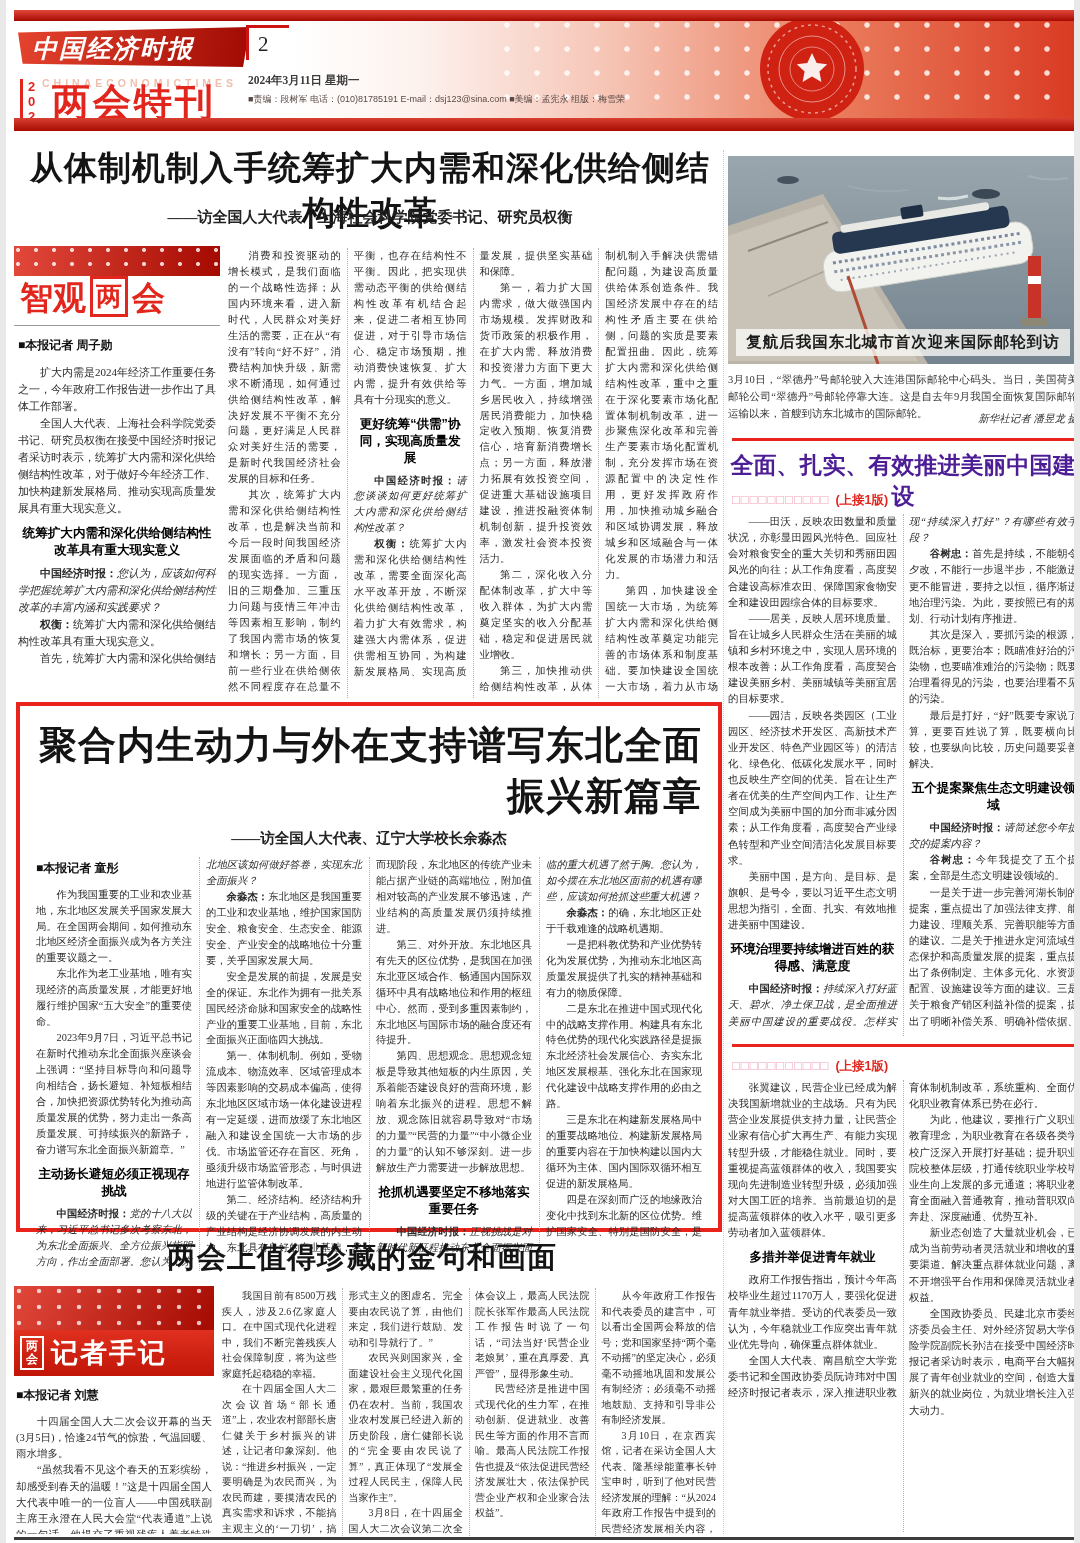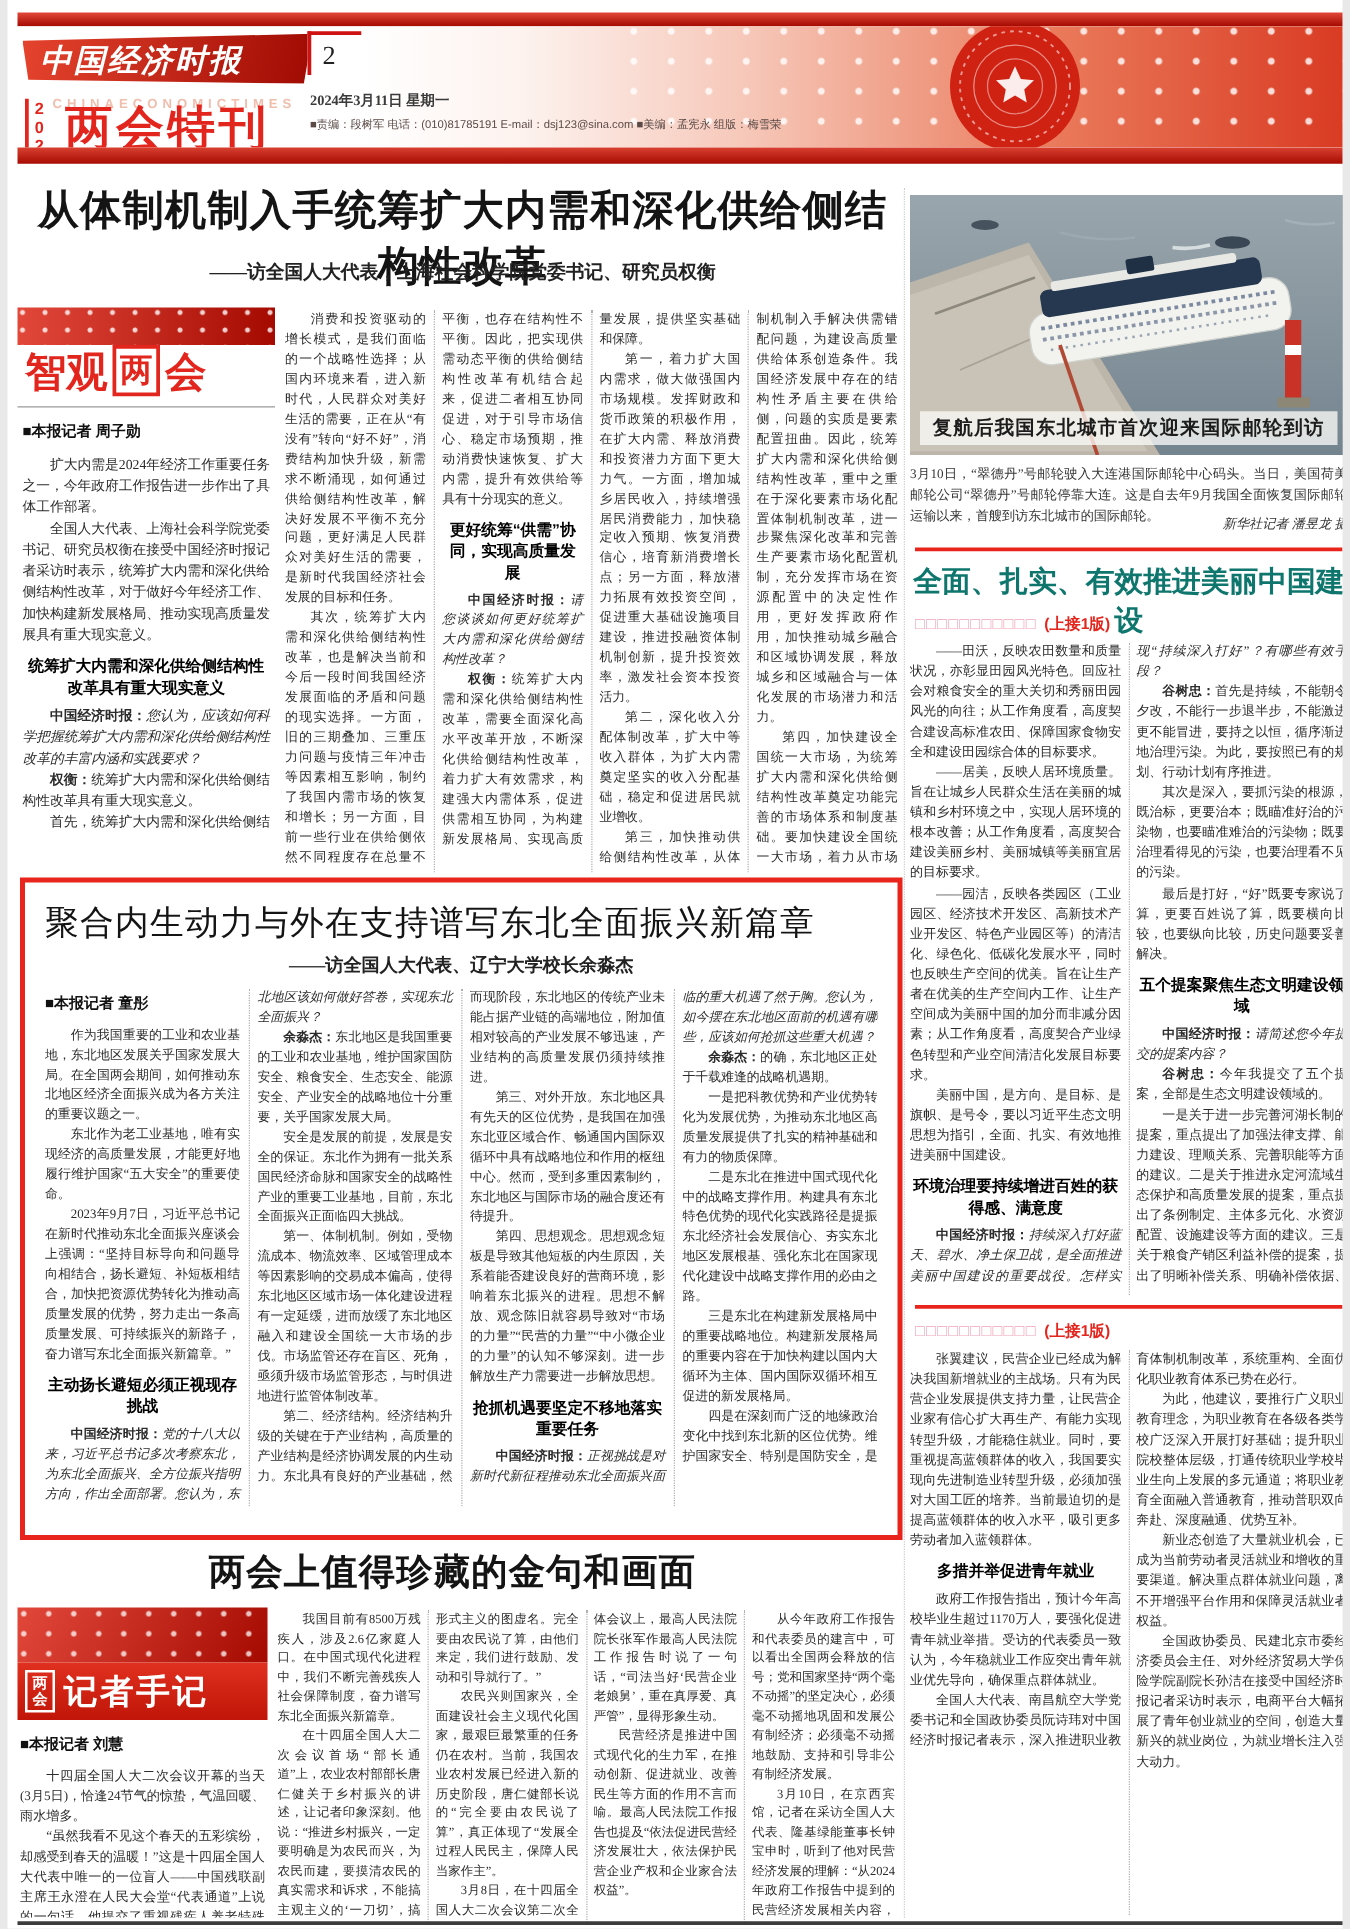--- a/index.html
+++ b/index.html
@@ -55,21 +55,21 @@
   .zg-row{padding:0 6px 4px;border-bottom:1px solid #9a9a9a;}
   .zg-a,.zg-c{font-family:"Liberation Sans",sans-serif;font-weight:bold;font-size:33px;color:#e3261d;}
   .zg-b{display:inline-block;border:3px solid #e3261d;color:#e3261d;font-weight:bold;
         font-family:"Liberation Sans",sans-serif;font-size:26px;padding:0 3px;margin:0 4px;vertical-align:4px;}
   .zg-text{padding:8px 4px 0;font-size:11px;height:330px;overflow:hidden;}
   .lead-cols{position:absolute;left:222px;top:248px;width:490px;height:450px;overflow:hidden;
       column-count:4;column-gap:13px;column-rule:1px dotted #b0b0b0;font-size:10.3px;}
   
   .ne-box{position:absolute;left:10px;top:702px;width:706px;height:530px;box-sizing:border-box;
       border:4px solid #e8241c;background:#fff;padding:6px 16px 10px;}
-  .ne-hl{margin:8px 0 0;text-align:left;font-size:27px;font-weight:normal;color:#141414;letter-spacing:1px;}
+  .ne-hl{margin:8px 0 0;text-align:right;font-size:38px;font-weight:bold;color:#141414;letter-spacing:1px;}
   .ne-deck{text-align:center;font-size:14.5px;font-weight:bold;color:#222;margin:7px 0 9px;}
   .ne-cols{height:414px;overflow:hidden;column-count:4;column-gap:14px;
       column-rule:1px dotted #b0b0b0;font-size:10.3px;}
   
   .gold-hl{position:absolute;left:96px;top:1238px;width:520px;margin:0;text-align:center;
       font-size:29px;font-weight:bold;color:#141414;letter-spacing:1px;}
   .rj-box{position:absolute;left:8px;top:1286px;width:200px;}
   .rj-strip{height:44px;background-image:radial-gradient(circle at 5px 5px,rgba(255,255,255,.75) 1.8px,transparent 2.6px),
       linear-gradient(120deg,#e2483a,#a50a01);background-size:20px 16px,100% 100%;}
   .rj-band{height:46px;background:linear-gradient(#e0301f,#c01508);display:flex;align-items:center;
@@ -84,21 +84,21 @@
   .photo{position:absolute;left:722px;top:156px;width:350px;height:208px;overflow:hidden;background:#86939c;}
   .photo-overlay{position:absolute;left:8px;right:8px;bottom:8px;background:rgba(250,250,246,.78);
       font-family:"Liberation Sans",sans-serif;font-weight:bold;font-size:15.5px;color:#1c1c1c;
       text-align:center;padding:3px 0;letter-spacing:1px;}
   .photo-cap{position:absolute;left:722px;top:372px;width:350px;font-size:10.5px;line-height:1.6;
       text-align:justify;color:#333;}
   .photo-credit{position:absolute;left:722px;top:412px;width:350px;text-align:right;font-size:10.5px;color:#333;font-style:italic;}
   .rrule{position:absolute;left:726px;width:342px;height:3px;background:#e8241c;}
   .r1{top:438px;} .r2{top:1044px;}
   .ra1-hl{position:absolute;left:722px;top:450px;width:350px;margin:0;text-align:center;
-      font-size:23px;font-weight:bold;color:#0f766e;}
+      font-size:23px;font-weight:bold;color:#4c1d95;}
   .cont{position:absolute;left:726px;white-space:nowrap;}
   .c1{top:490px;} .c2{top:1056px;}
   .sq{color:#f0a3b8;font-size:13px;letter-spacing:1px;font-family:"Liberation Sans",sans-serif;}
   .cl{color:#e3261d;font-weight:bold;font-size:12.5px;font-family:"Liberation Sans",sans-serif;margin-left:2px;}
   .ra1-cols{position:absolute;left:722px;top:514px;width:350px;height:522px;overflow:hidden;
       column-count:2;column-gap:12px;column-rule:1px dotted #b0b0b0;font-size:10.4px;}
   .ra2-cols{position:absolute;left:722px;top:1080px;width:350px;height:452px;overflow:hidden;
       column-count:2;column-gap:12px;column-rule:1px dotted #b0b0b0;font-size:10.4px;}
   .vrule{position:absolute;left:717px;top:150px;height:1384px;border-left:1px dotted #cccccc;}
   .botrule{position:absolute;left:8px;top:1537px;width:1064px;height:3px;background:#3c3c3c;}
@@ -196,21 +196,21 @@
       <span class="rj-tag">两会</span>
       <span class="rj-title">记者手记</span>
     </div>
     <div class="rj-text">
         <p class="pg pg-by">■本报记者 刘慧</p>
         <p class="pg pg-p">十四届全国人大二次会议开幕的当天(3月5日)，恰逢24节气的惊蛰，气温回暖、雨水增多。</p>
         <p class="pg pg-p">“虽然我看不见这个春天的五彩缤纷，却感受到春天的温暖！”这是十四届全国人大代表中唯一的一位盲人——中国残联副主席王永澄在人民大会堂“代表通道”上说的一句话。他提交了重视残疾人养老特殊需求的建议。</p>
       </div>
   </div>
   <div class="gold-cols">
-      <p class="pg pg-p">我国目前有8500万残疾人，涉及2.6亿家庭人口。在中国式现代化进程中，我们不断完善残疾人社会保障制度，奋力谱写东北全面振兴新篇章。</p>
+      <p class="pg pg-p">我国目前有8500万残疾人，涉及2.6亿家庭人口。在中国式现代化进程中，我们不断完善残疾人社会保障制度，将为这些家庭托起稳稳的幸福。</p>
       <p class="pg pg-p">在十四届全国人大二次会议首场“部长通道”上，农业农村部部长唐仁健关于乡村振兴的讲述，让记者印象深刻。他说：“推进乡村振兴，一定要明确是为农民而兴，为农民而建，要摸清农民的真实需求和诉求，不能搞主观主义的‘一刀切’，搞形式主义的图虚名。完全要由农民说了算，由他们来定，我们进行鼓励、发动和引导就行了。”</p>
       <p class="pg pg-p">农民兴则国家兴，全面建设社会主义现代化国家，最艰巨最繁重的任务仍在农村。当前，我国农业农村发展已经进入新的历史阶段，唐仁健部长说的“完全要由农民说了算”，真正体现了“发展全过程人民民主，保障人民当家作主”。</p>
       <p class="pg pg-p">3月8日，在十四届全国人大二次会议第二次全体会议上，最高人民法院院长张军作最高人民法院工作报告时说了一句话，“司法当好‘民营企业老娘舅’，重在真厚爱、真严管”，显得形象生动。</p>
       <p class="pg pg-p">民营经济是推进中国式现代化的生力军，在推动创新、促进就业、改善民生等方面的作用不言而喻。最高人民法院工作报告也提及“依法促进民营经济发展壮大，依法保护民营企业产权和企业家合法权益”。</p>
       <p class="pg pg-p">从今年政府工作报告和代表委员的建言中，可以看出全国两会释放的信号；党和国家坚持“两个毫不动摇”的坚定决心，必须毫不动摇地巩固和发展公有制经济；必须毫不动摇地鼓励、支持和引导非公有制经济发展。</p>
       <p class="pg pg-p">3月10日，在京西宾馆，记者在采访全国人大代表、隆基绿能董事长钟宝申时，听到了他对民营经济发展的理解：“从2024年政府工作报告中提到的民营经济发展相关内容，到《民营经济促进法》已提上日程等来看，国家非常呵护民营企业的发展。”</p>
     </div>
 
   <div class="photo">
     <svg width="350" height="208" viewBox="0 0 350 208" preserveAspectRatio="none">

